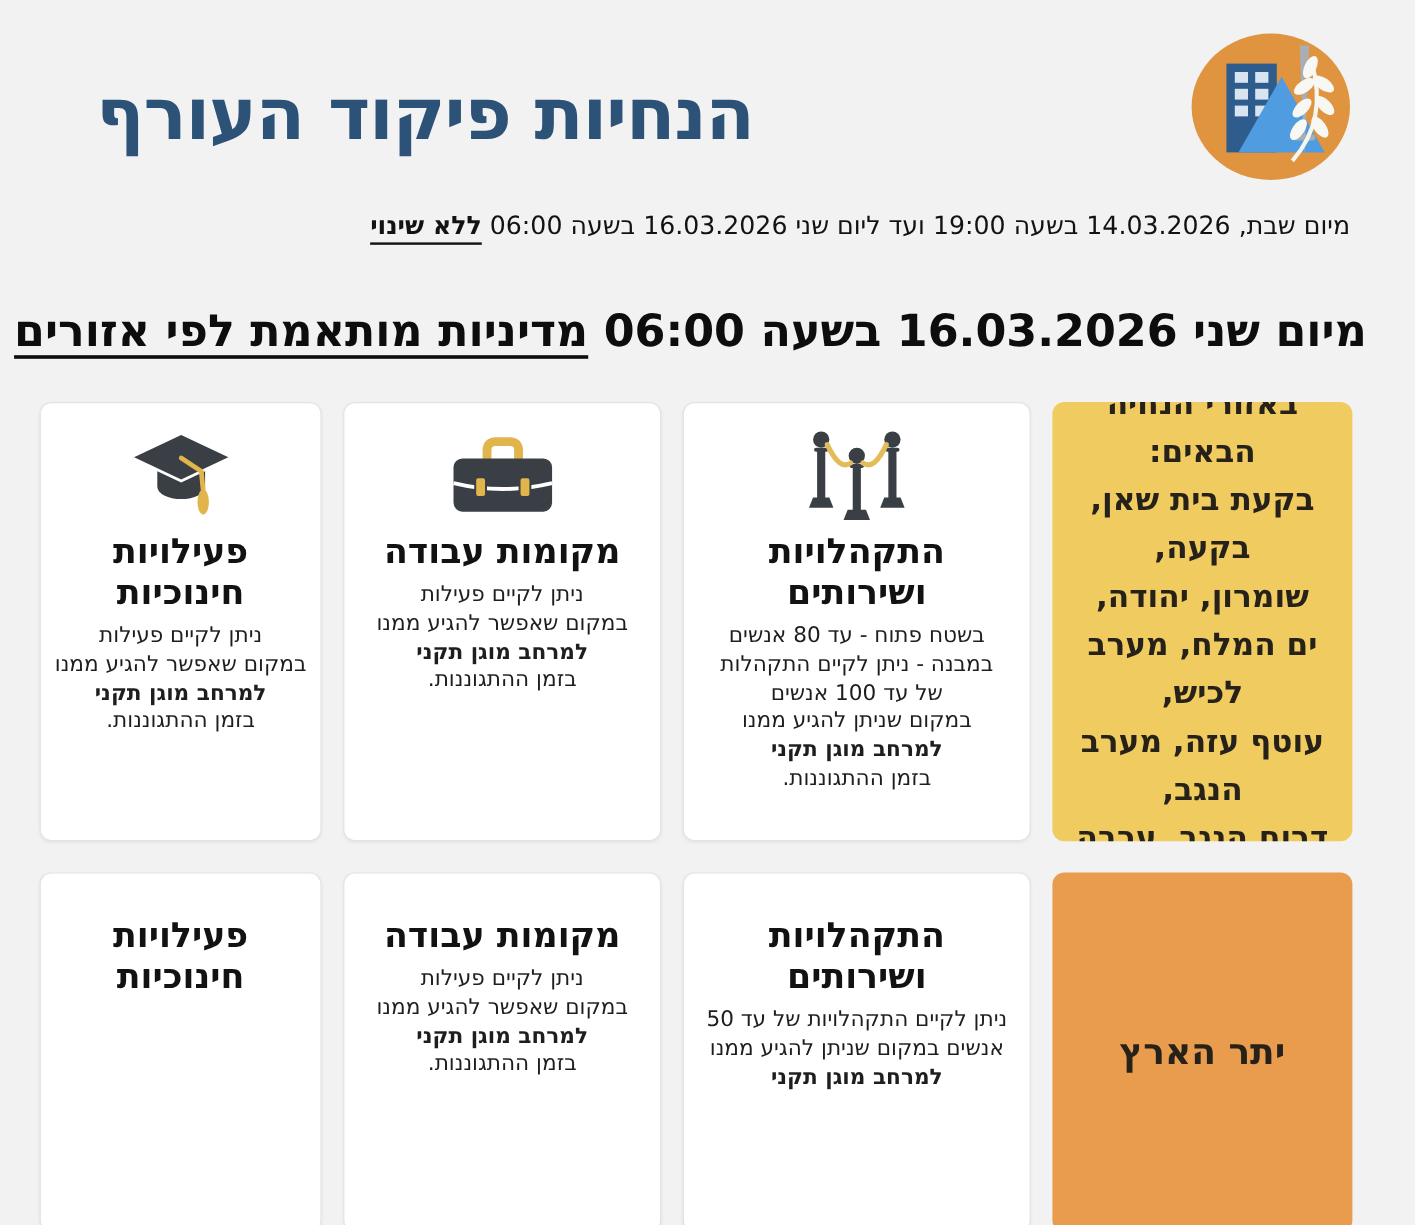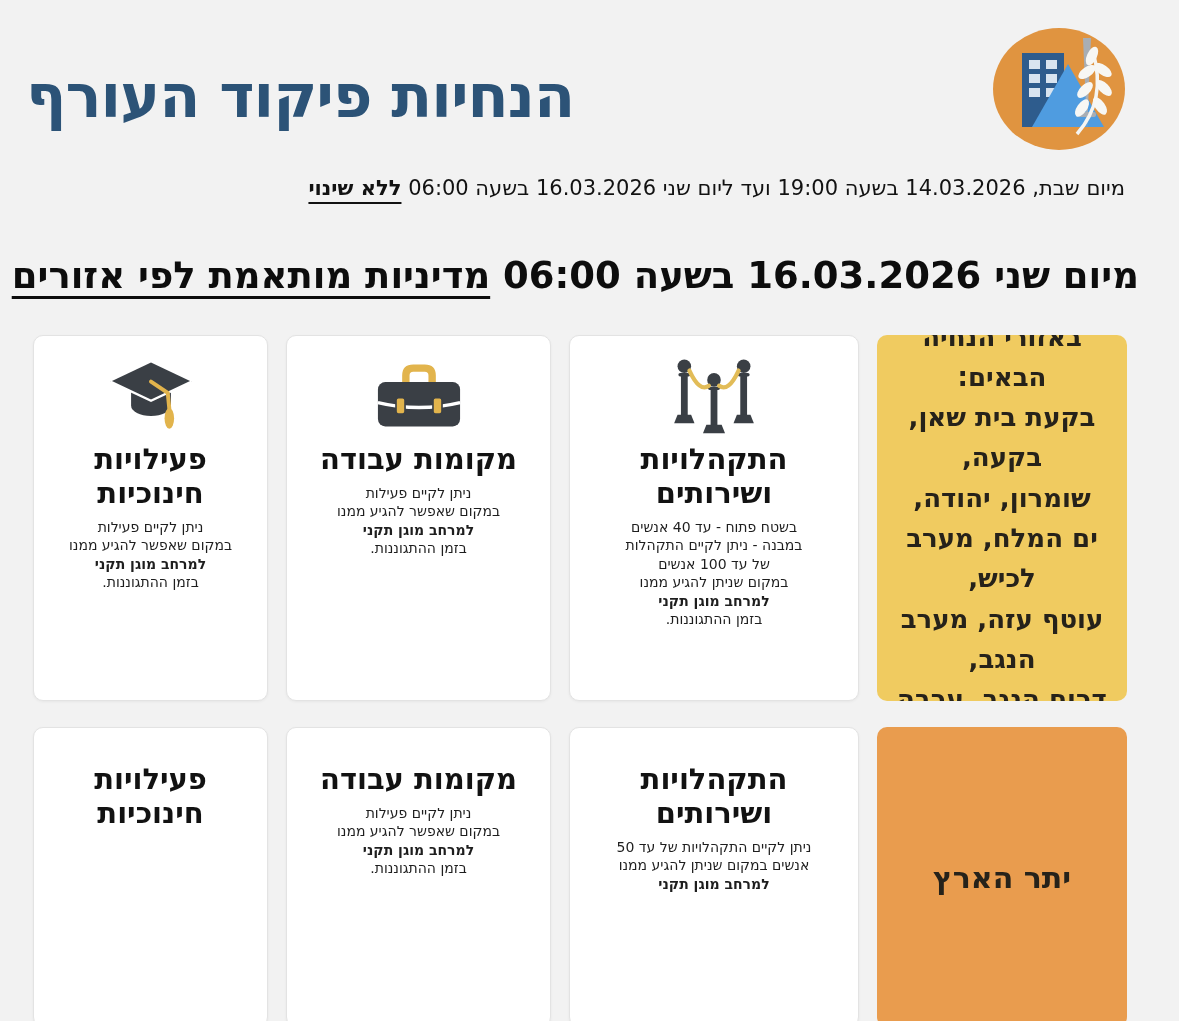--- a/index.html
+++ b/index.html
@@ -9,21 +9,21 @@
     overflow: hidden;
     background: #F2F2F2;
     font-family: "DejaVu Sans", sans-serif;
     color: #1b1b1b;
     direction: rtl;
   }
   .header {
     display: flex;
     align-items: center;
     gap: 26px;
-    padding: 26px 50px 0 26px;
+    padding: 26px 50px 0 80px;
   }
   .logo { flex: 0 0 auto; line-height: 0; }
   .page-title {
     flex: 1;
     font-size: 60px;
     font-weight: 800;
     letter-spacing: -1px;
     color: #2C5377;
     text-align: left;
     white-space: nowrap;
@@ -91,21 +91,21 @@
     margin-bottom: 6px;
   }
   .card-title {
     font-size: 29px;
     font-weight: 800;
     color: #121212;
     margin: 4px 0 8px;
     text-align: center;
   }
   .card-body {
-    font-size: 14px;
+    font-size: 18px;
     line-height: 1.32;
     color: #1e1e1e;
     white-space: pre-line;
   }
   .card-body strong { font-weight: 700; }
 </style>
 </head>
 <body>
 
 <div class="page">
@@ -165,21 +165,21 @@
             <circle cx="55" cy="27" r="8"></circle>
             <rect x="48" y="35" width="14" height="4" rx="2"></rect>
             <rect x="51" y="38" width="8" height="44"></rect>
             <path d="M42 90 L68 90 L64 80 L46 80 Z"></path>
           </g>
           <path d="M26 16 Q38 42 49 34" stroke="#E2BC58" stroke-width="5" fill="none" stroke-linecap="round"></path>
           <path d="M84 16 Q72 42 61 34" stroke="#E2BC58" stroke-width="5" fill="none" stroke-linecap="round"></path>
         </svg>
       </div>
       <h3 class="card-title">התקהלויות ושירותים</h3>
-      <p class="card-body"><span>בשטח פתוח - עד 40 אנשים
+      <p class="card-body"><span>בשטח פתוח - עד 80 אנשים
 במבנה - ניתן לקיים התקהלות
 של עד 100 אנשים
 במקום שניתן להגיע ממנו</span><br><strong>למרחב מוגן תקני</strong><br><span>בזמן ההתגוננות.</span></p>
 
     </section>
 
     <section class="card">
       <div class="icon-wrap">
         <svg width="92" height="70" viewBox="0 0 112 84" xmlns="http://www.w3.org/2000/svg">
           <path d="M40 30 V17 Q40 8 49 8 H63 Q72 8 72 17 V30" fill="none" stroke="#E2B44C" stroke-width="9"></path>

